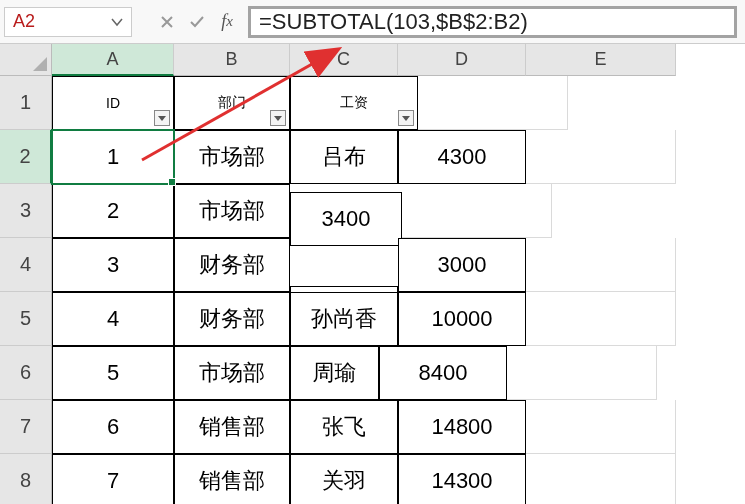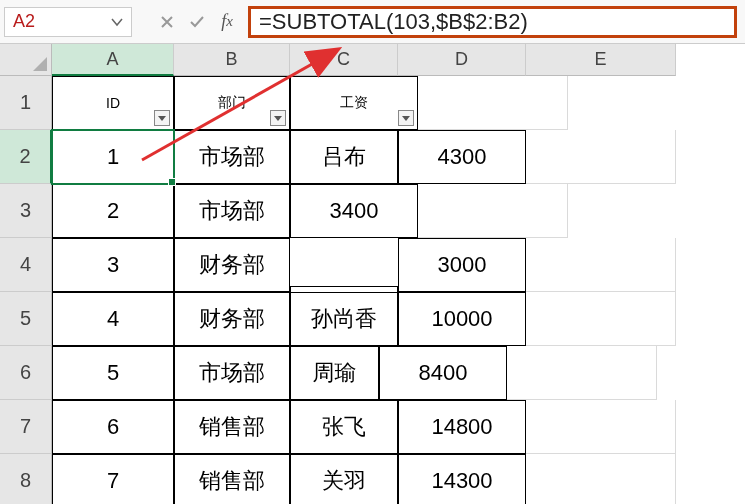--- a/index.html
+++ b/index.html
@@ -46,21 +46,21 @@
     justify-content: center;
     color: #888;
     font-size: 18px;
   }
   .fb-btn.cancel { color: #999; }
   .fb-btn.accept { color: #999; }
   .fb-btn.fx { font-style: italic; color: #555; font-size: 18px; font-family: "Times New Roman", serif;}
   .formula-input {
     flex: 1;
     height: 32px;
-    border: 3px solid #c2410c;
+    border: 3px solid #a3a3a3;
     background: #fff;
     font-size: 22px;
     padding: 0 8px;
     display: flex;
     align-items: center;
     color: #222;
     margin-left: 6px;
     margin-right: 4px;
   }
   .sheet-area {
@@ -233,21 +233,21 @@
       <div class="row">
         <div class="cell b selected" style="width: 122px;">1</div>
         <div class="cell b" style="width: 116px;">市场部</div>
         <div class="cell b" style="width: 108px;">吕布</div>
         <div class="cell b" style="width: 128px;">4300</div>
         <div class="cell" style="width: 150px;"></div>
       </div>
       <div class="row">
         <div class="cell b" style="width: 122px;">2</div>
         <div class="cell b" style="width: 116px;">市场部</div>
-        <div class="cell b" style="width: 128px;">3400</div>
+        <div class="cell b" style="width: 112px; margin-top: 8px;">3400</div>
         <div class="cell" style="width: 150px;"></div>
       </div>
       <div class="row">
         <div class="cell b" style="width: 122px;">3</div>
         <div class="cell b" style="width: 116px;">财务部</div>
         <div class="cell b" style="width: 108px; margin-top: 48px;">小乔</div>
         <div class="cell b" style="width: 128px;">3000</div>
         <div class="cell" style="width: 150px;"></div>
       </div>
       <div class="row">

